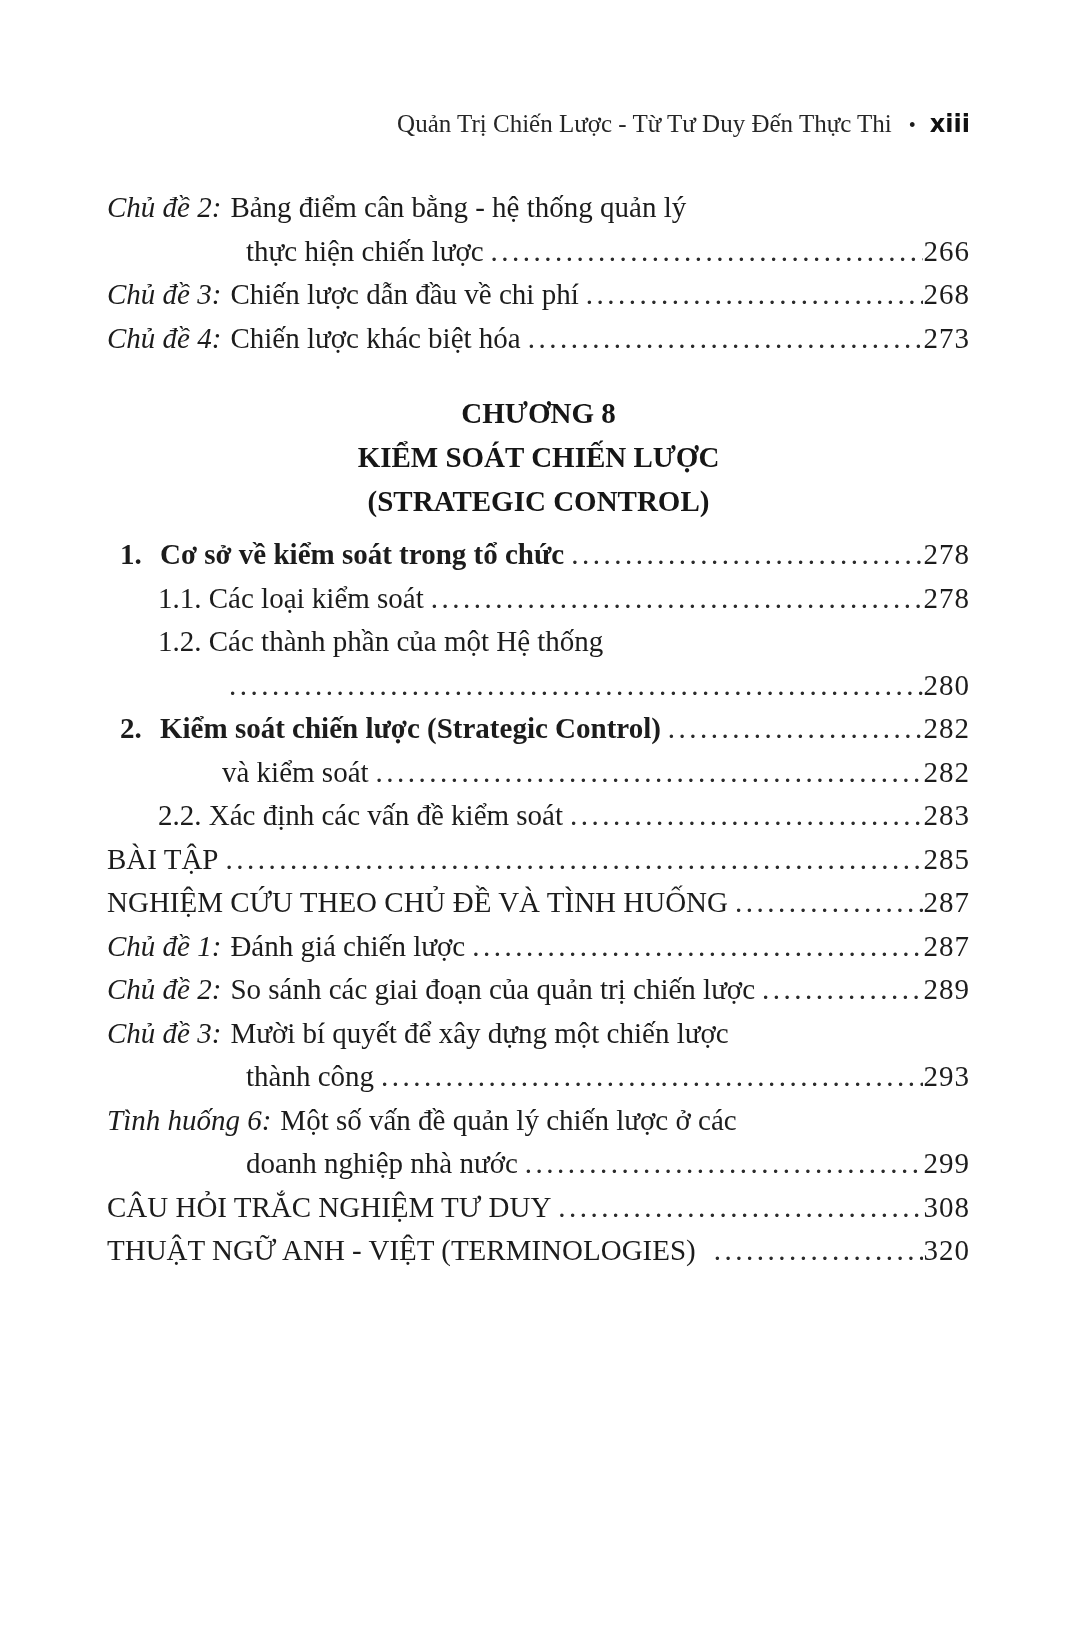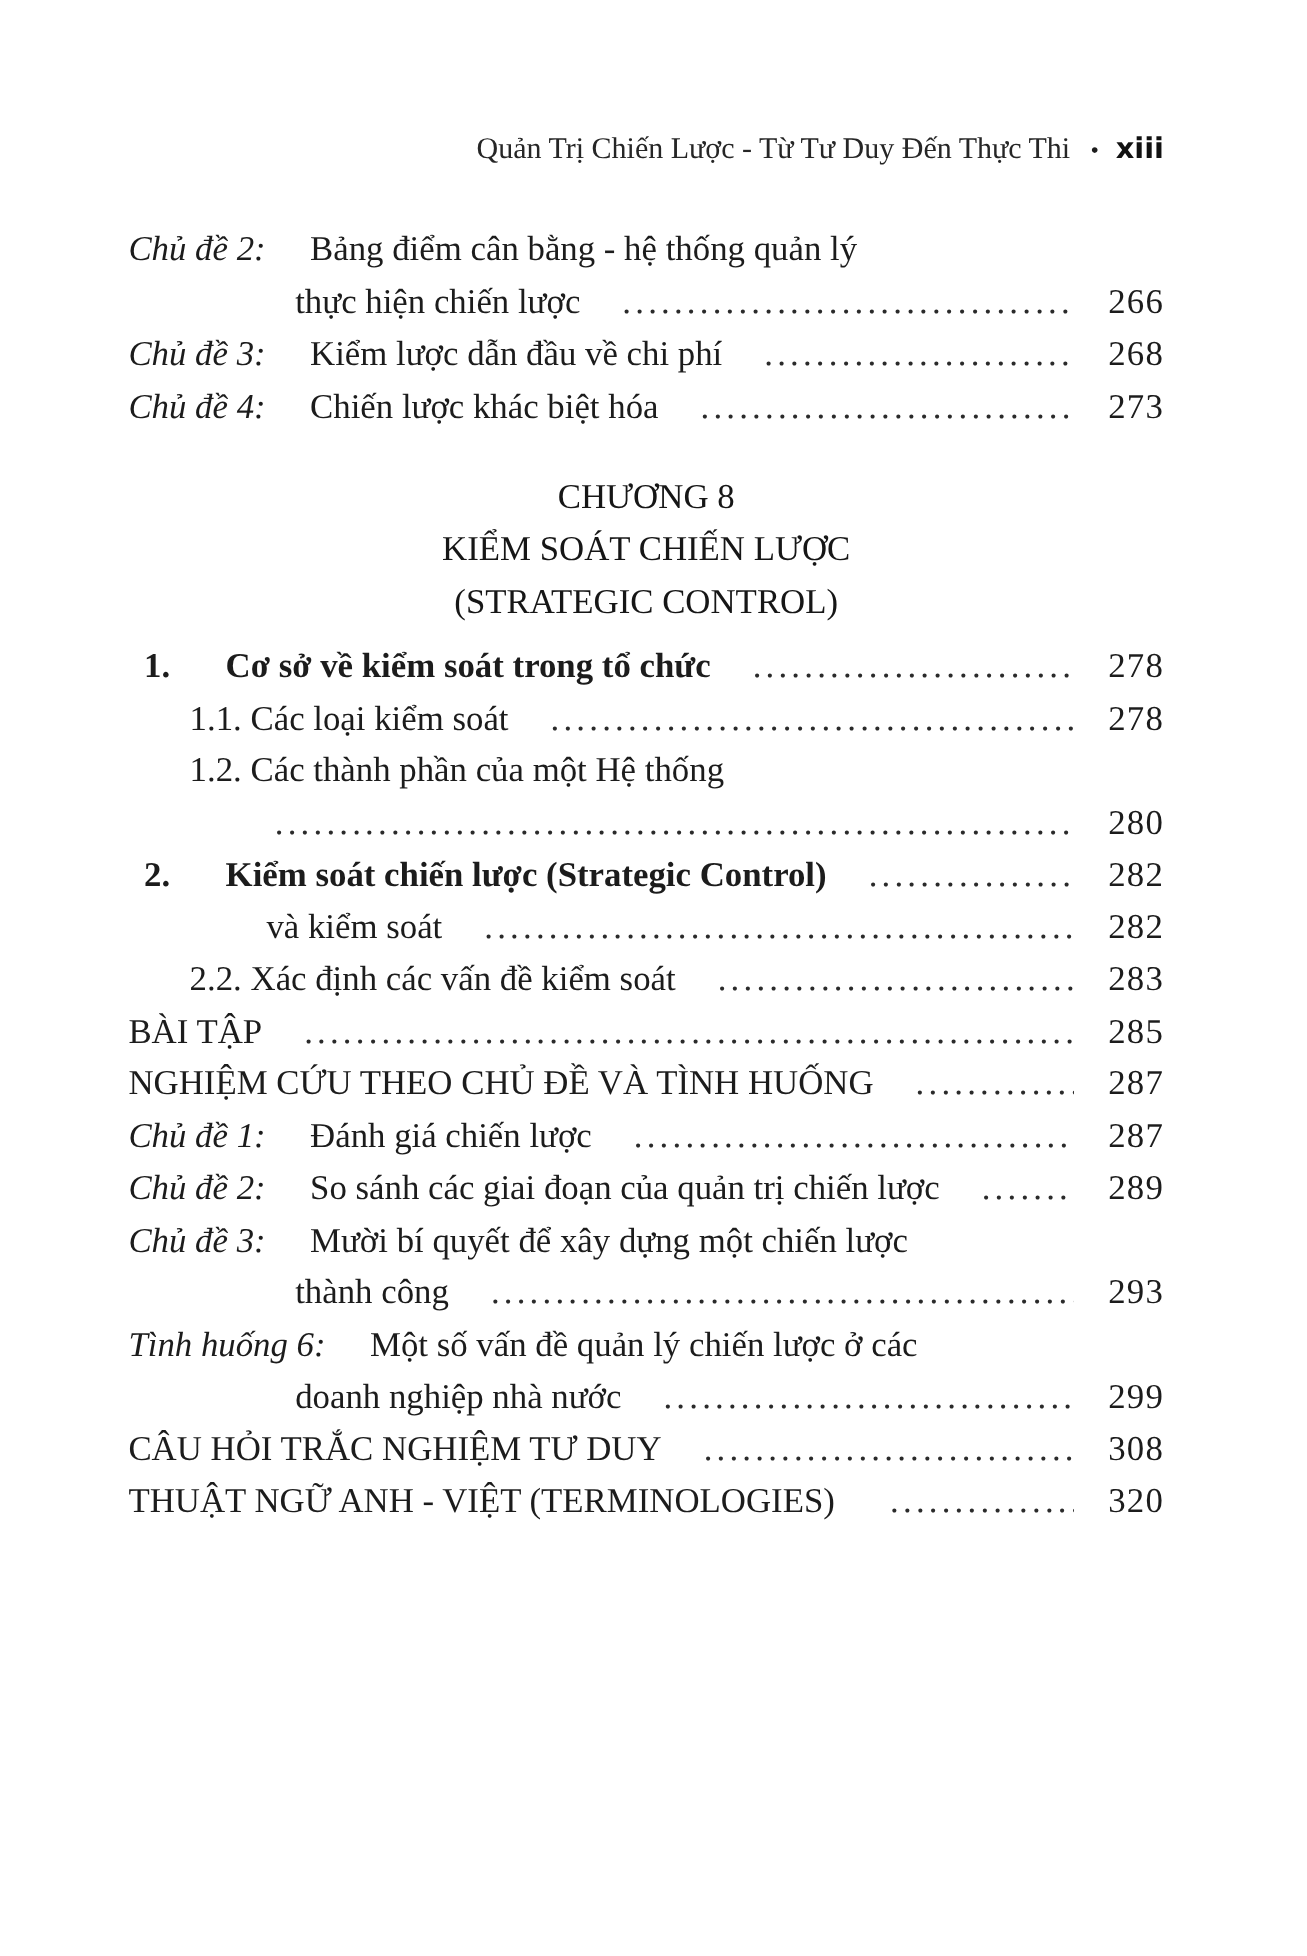--- a/index.html
+++ b/index.html
@@ -46,21 +46,20 @@
 
   
   .toc { font-size: 29px; }
   .toc-top { margin-top: 43px; }
   .toc-main { margin-top: 10px; }
   .row {
     display: flex;
     align-items: center;
     line-height: 43.5px;
     white-space: nowrap;
-    gap: 28px;
   }
   .prefix { font-style: italic; padding-right: 9px; }
   .l1 { padding-left: 13px; }
   .l1 .num { flex: 0 0 40px; width: 40px; }
   .l1 .txt { font-weight: bold; }
   .l1 .num { font-weight: bold; }
   .l2 { padding-left: 51px; }
   .cont-topic { padding-left: 139px; }
   .cont-l2 { padding-left: 115px; }
   .dots {
@@ -75,21 +74,21 @@
   .dots::after {
     content: "...................................................................................................................................................";
   }
   .dots-gap { margin-left: 18px; }
   .pg { letter-spacing: 1px; font-weight: normal; }
 
   
   .chapter {
     margin: 31px 0 0 0;
     text-align: center;
-    font-weight: normal;
+    font-weight: bold;
     font-size: 29px;
     line-height: 44px;
     color: #161616;
   }
 </style>
 </head>
 <body>
 
 <div class="page">
 
@@ -108,21 +107,21 @@
       </div>
       <div class="row cont-topic">
         <span class="txt">thực hiện chiến lược</span>
         <span class="dots"></span>
         <span class="pg">266</span>
       </div>
     </div>
 
     <div class="row">
       <span class="prefix">Chủ đề 3:</span>
-      <span class="txt">Kiểm lược dẫn đầu về chi phí</span>
+      <span class="txt">Chiến lược dẫn đầu về chi phí</span>
       <span class="dots"></span>
       <span class="pg">268</span>
     </div>
 
     <div class="row">
       <span class="prefix">Chủ đề 4:</span>
       <span class="txt">Chiến lược khác biệt hóa</span>
       <span class="dots"></span>
       <span class="pg">273</span>
     </div>

